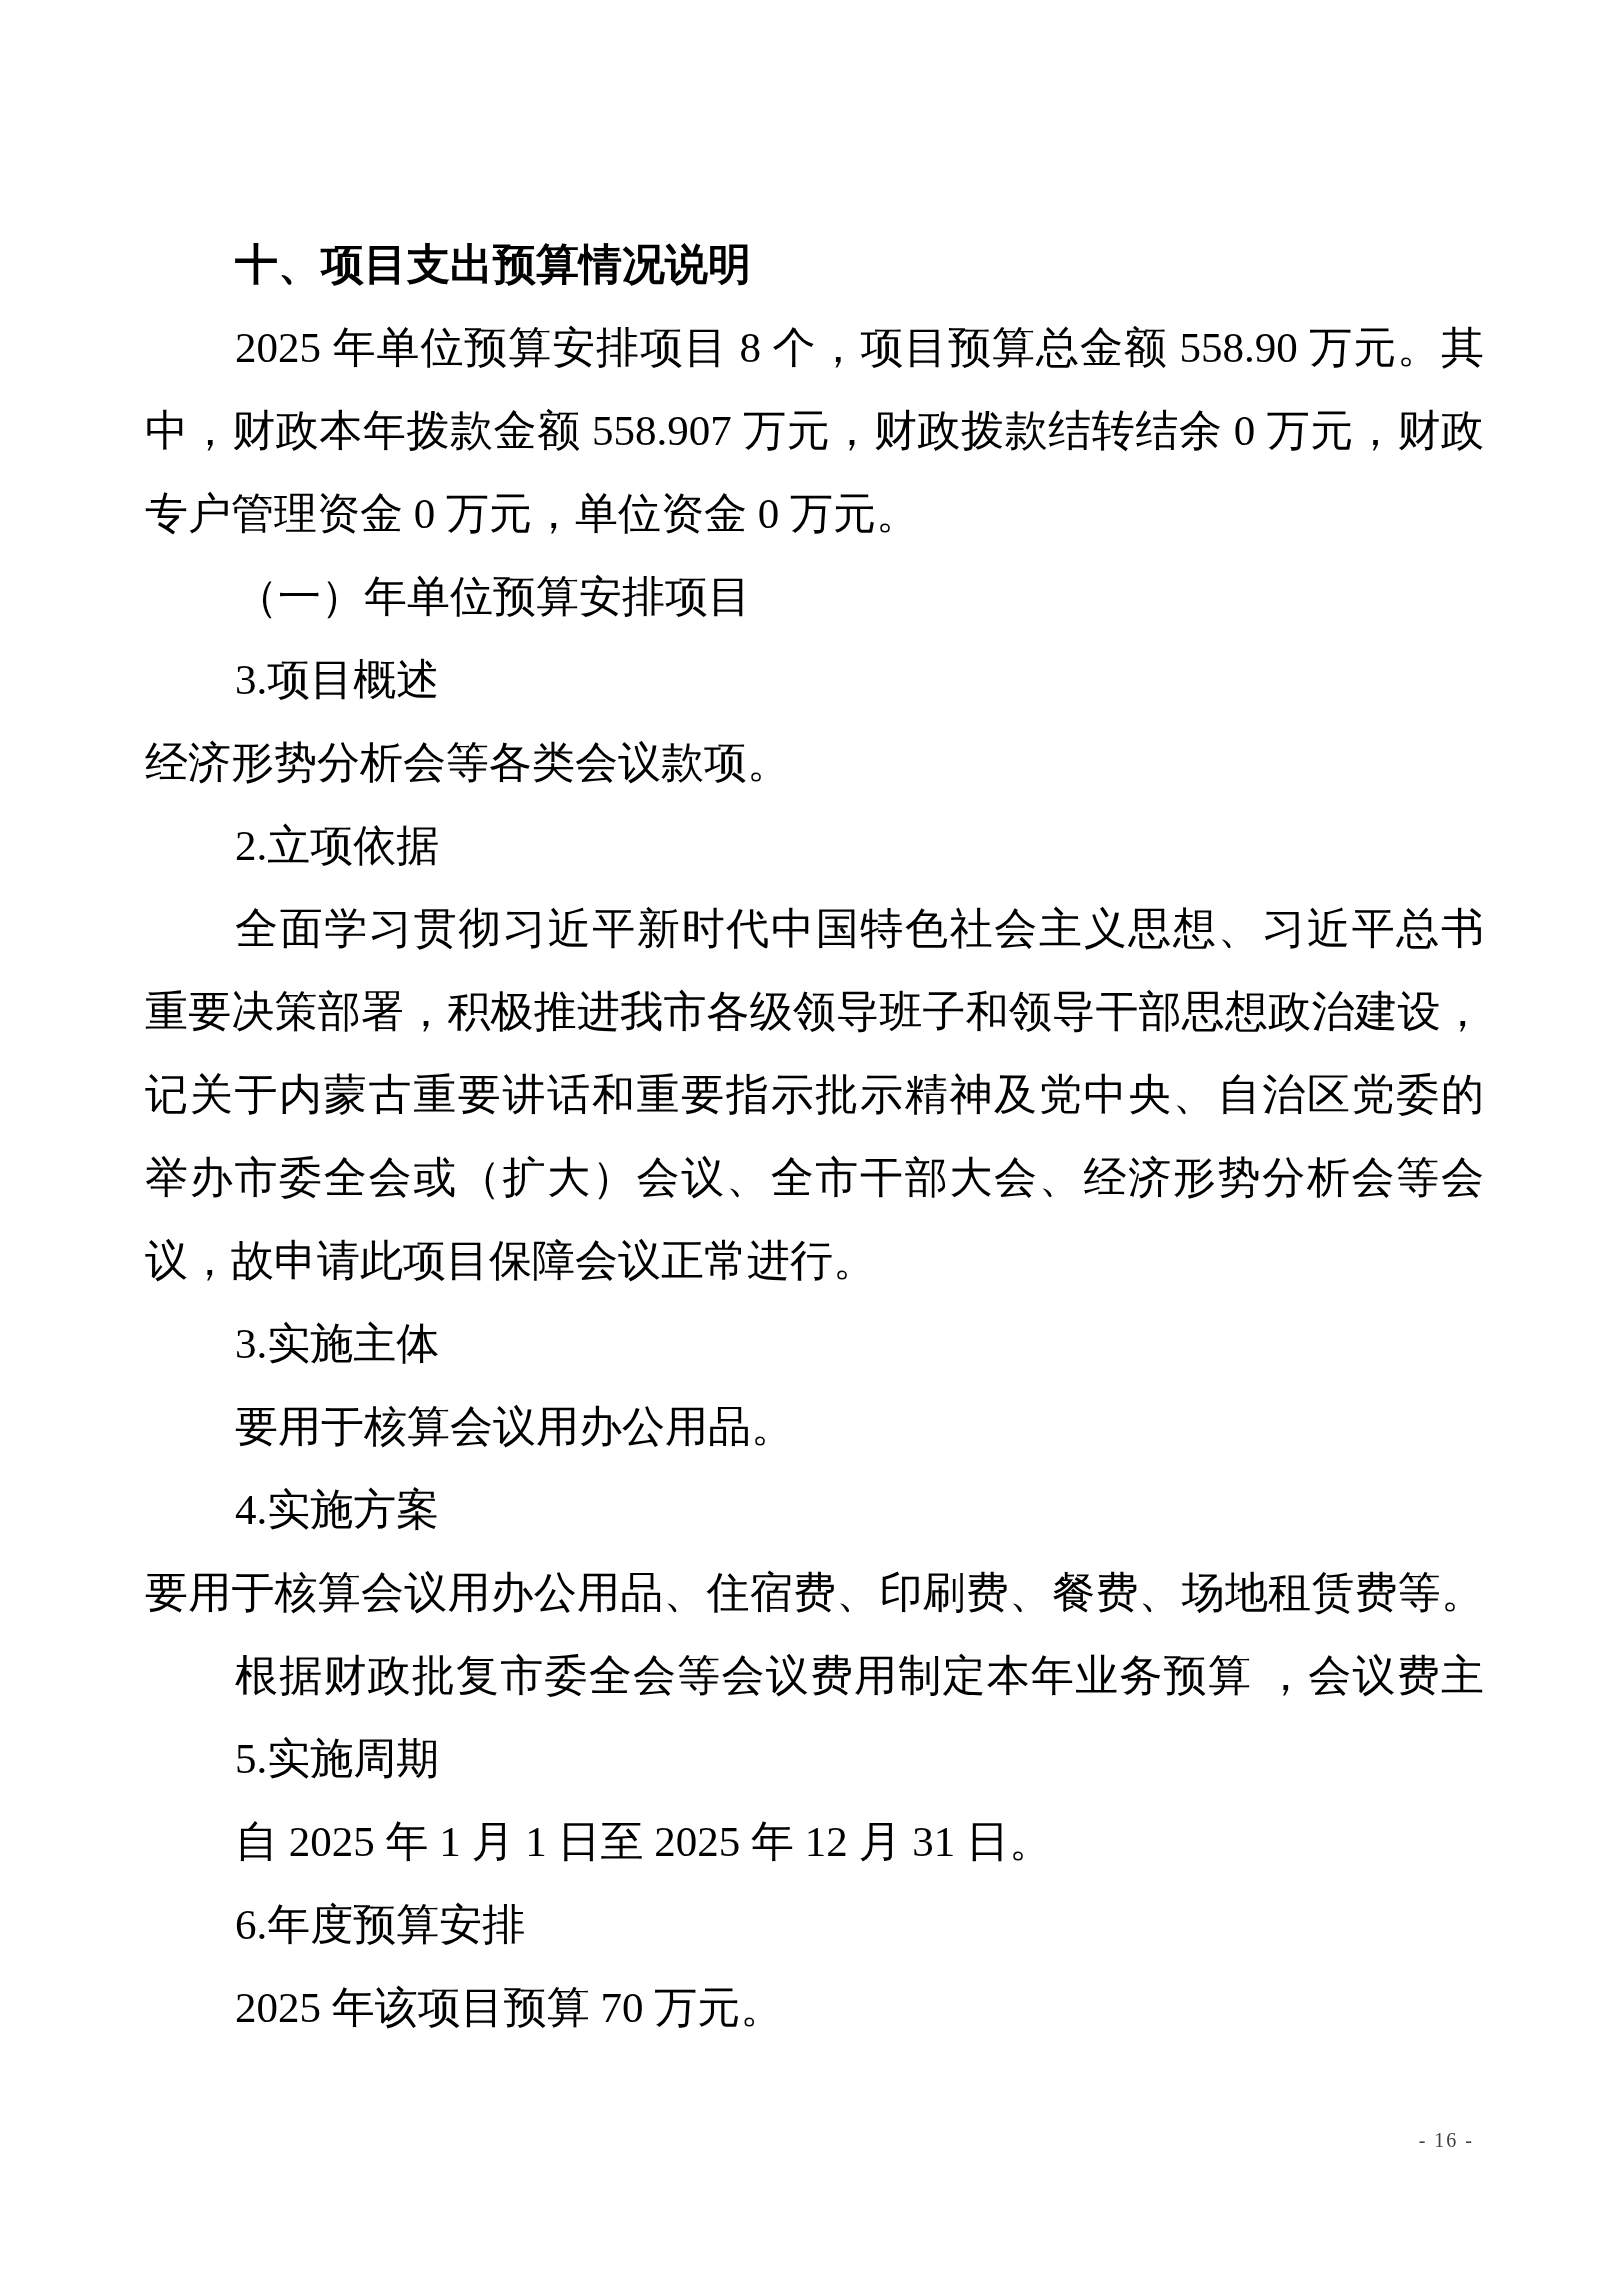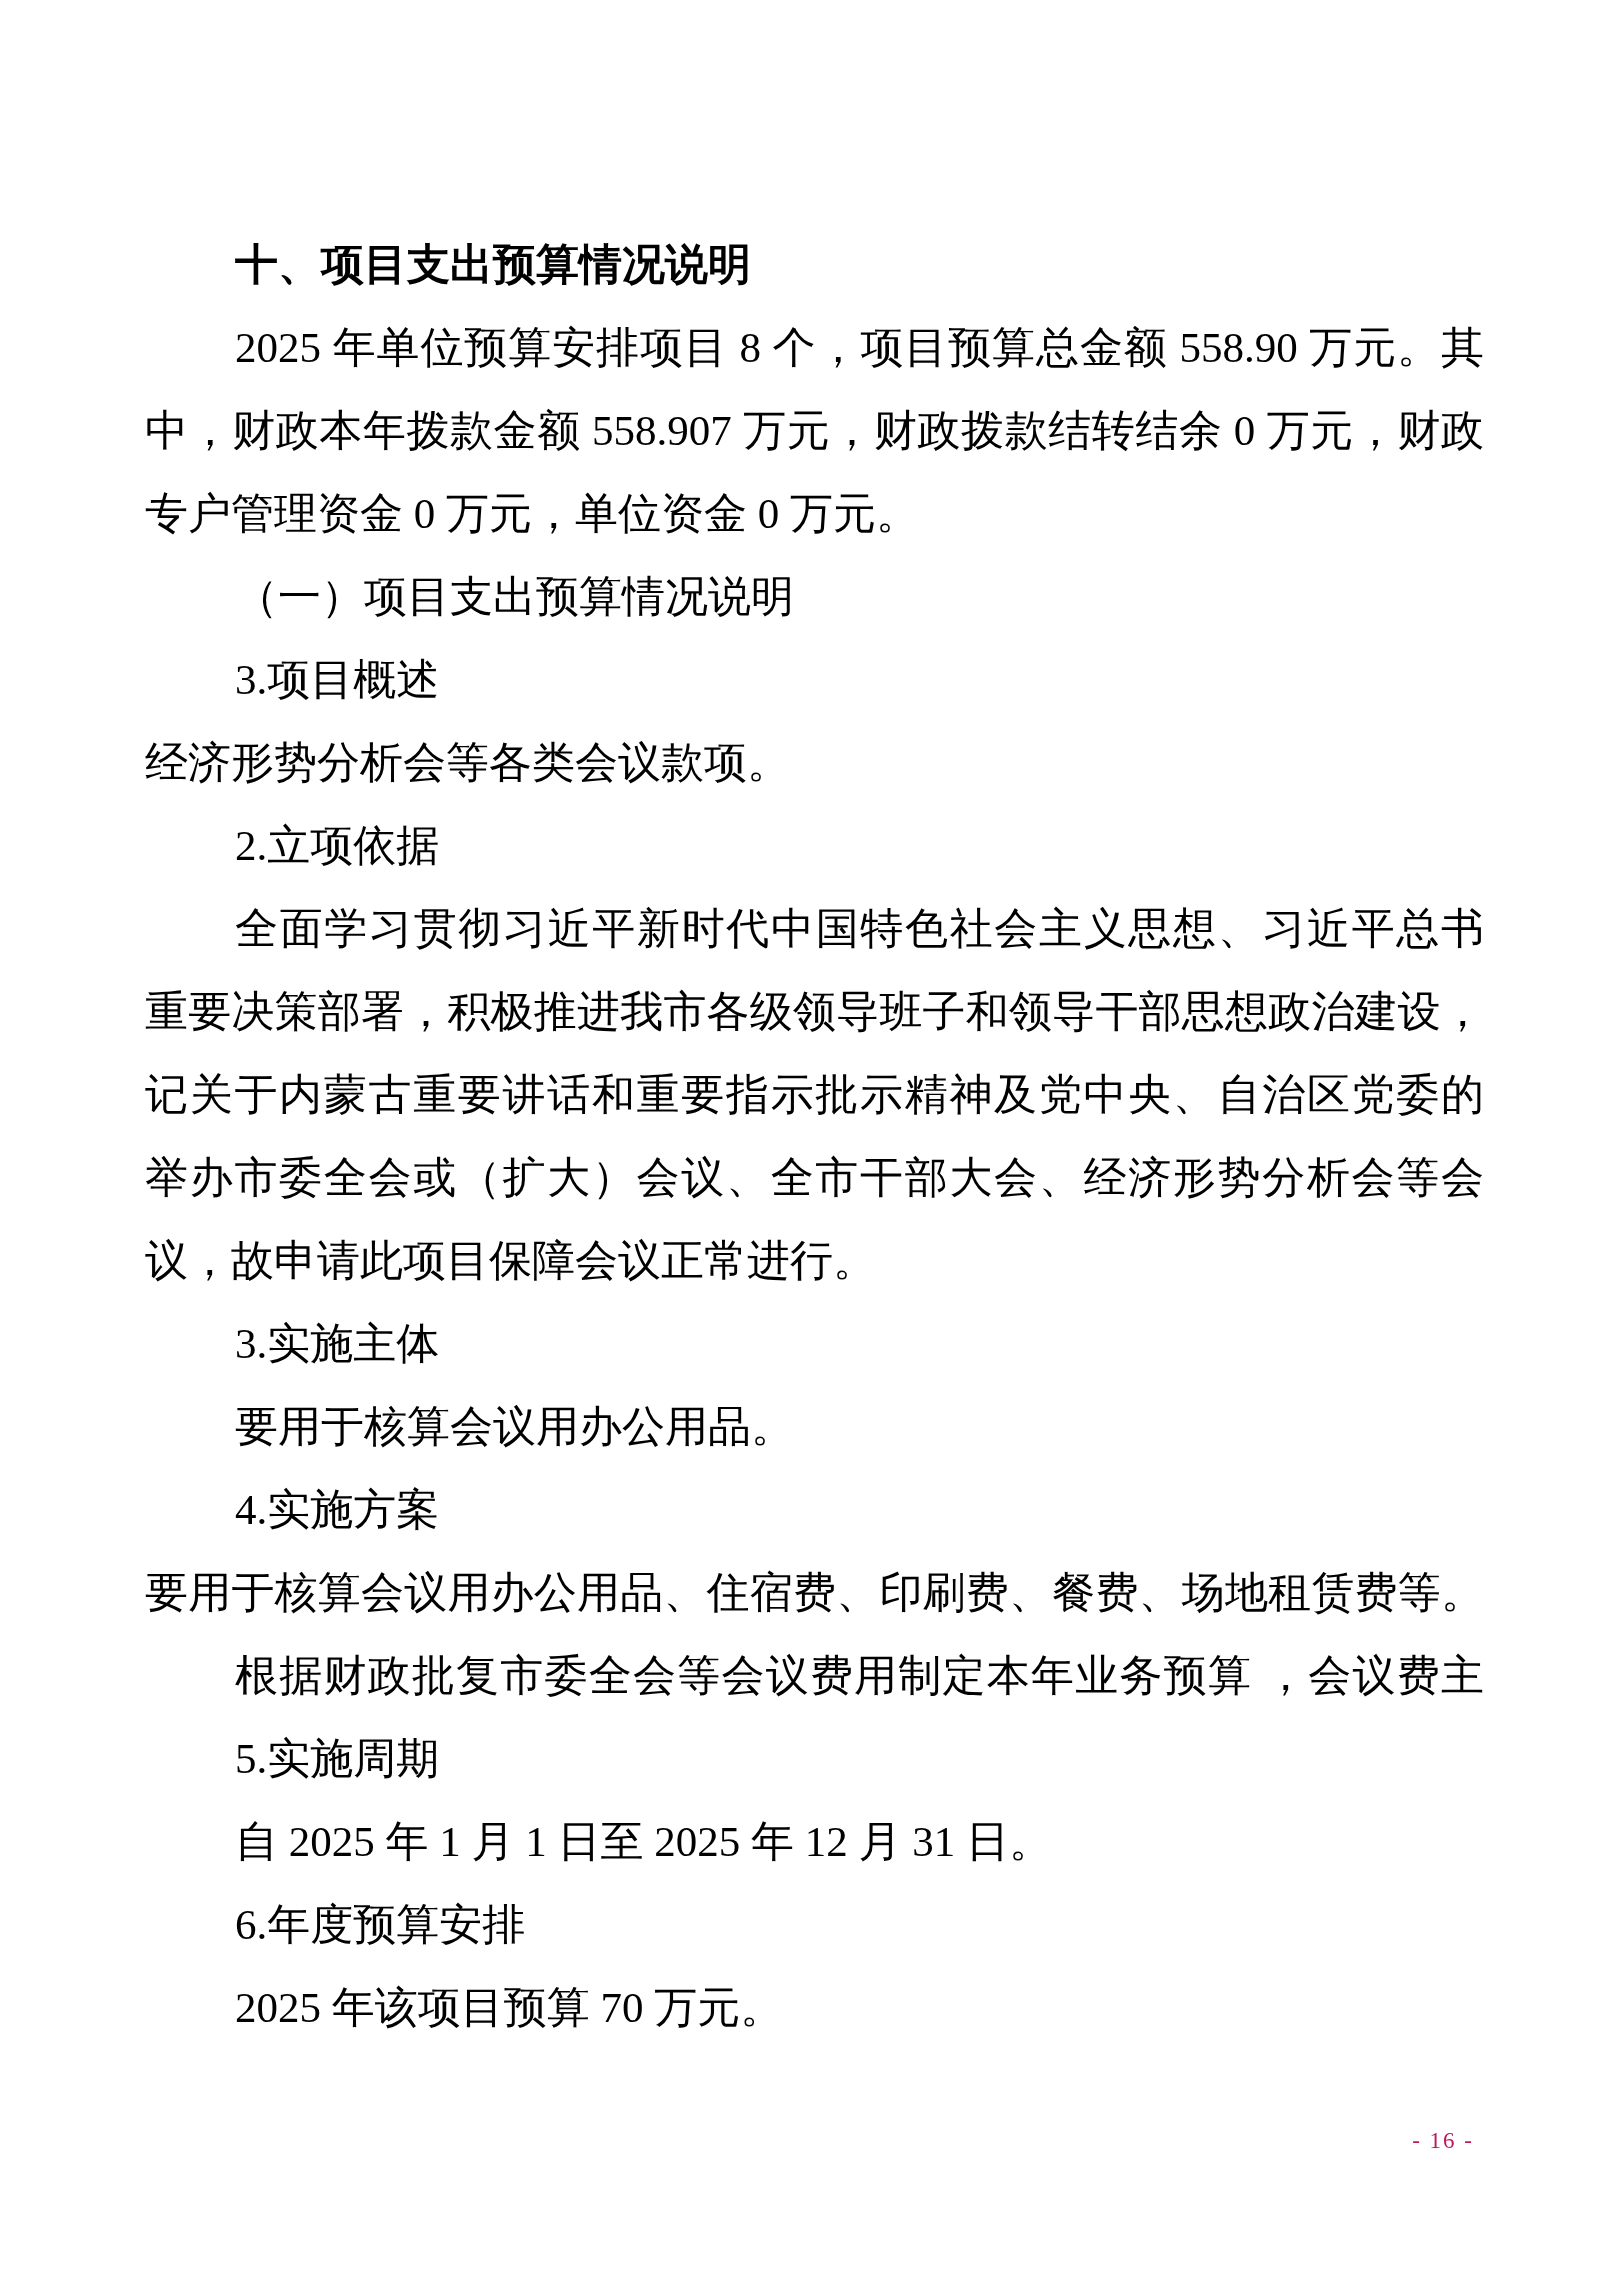--- a/index.html
+++ b/index.html
@@ -38,36 +38,36 @@
   .line.indent {
     text-indent: 90px;
   }
   .line.bold {
     font-weight: bold;
   }
   .footer {
     position: absolute;
     top: 2125px;
     right: 147px;
-    font-size: 23px;
+    font-size: 20px;
     line-height: 31px;
     letter-spacing: 2px;
-    color: #be185d;
+    color: #404040;
   }
 </style>
 </head>
 <body>
 
 <div class="page">
   <div class="content">
     <div class="line indent left bold">十、项目支出预算情况说明</div>
     <div class="line indent">2025 年单位预算安排项目 8 个，项目预算总金额 558.90 万元。其</div>
     <div class="line">中，财政本年拨款金额 558.907 万元，财政拨款结转结余 0 万元，财政</div>
     <div class="line left">专户管理资金 0 万元，单位资金 0 万元。</div>
-    <div class="line indent left">（一）项目支出预算情况说明</div>
+    <div class="line indent left">（一）年单位预算安排项目</div>
     <div class="line indent left">3.项目概述</div>
     <div class="line left">经济形势分析会等各类会议款项。</div>
     <div class="line indent left">2.立项依据</div>
     <div class="line indent">全面学习贯彻习近平新时代中国特色社会主义思想、习近平总书</div>
     <div class="line">重要决策部署，积极推进我市各级领导班子和领导干部思想政治建设，</div>
     <div class="line">记关于内蒙古重要讲话和重要指示批示精神及党中央、自治区党委的</div>
     <div class="line">举办市委全会或（扩大）会议、全市干部大会、经济形势分析会等会</div>
     <div class="line left">议，故申请此项目保障会议正常进行。</div>
     <div class="line indent left">3.实施主体</div>
     <div class="line indent left">要用于核算会议用办公用品。</div>

